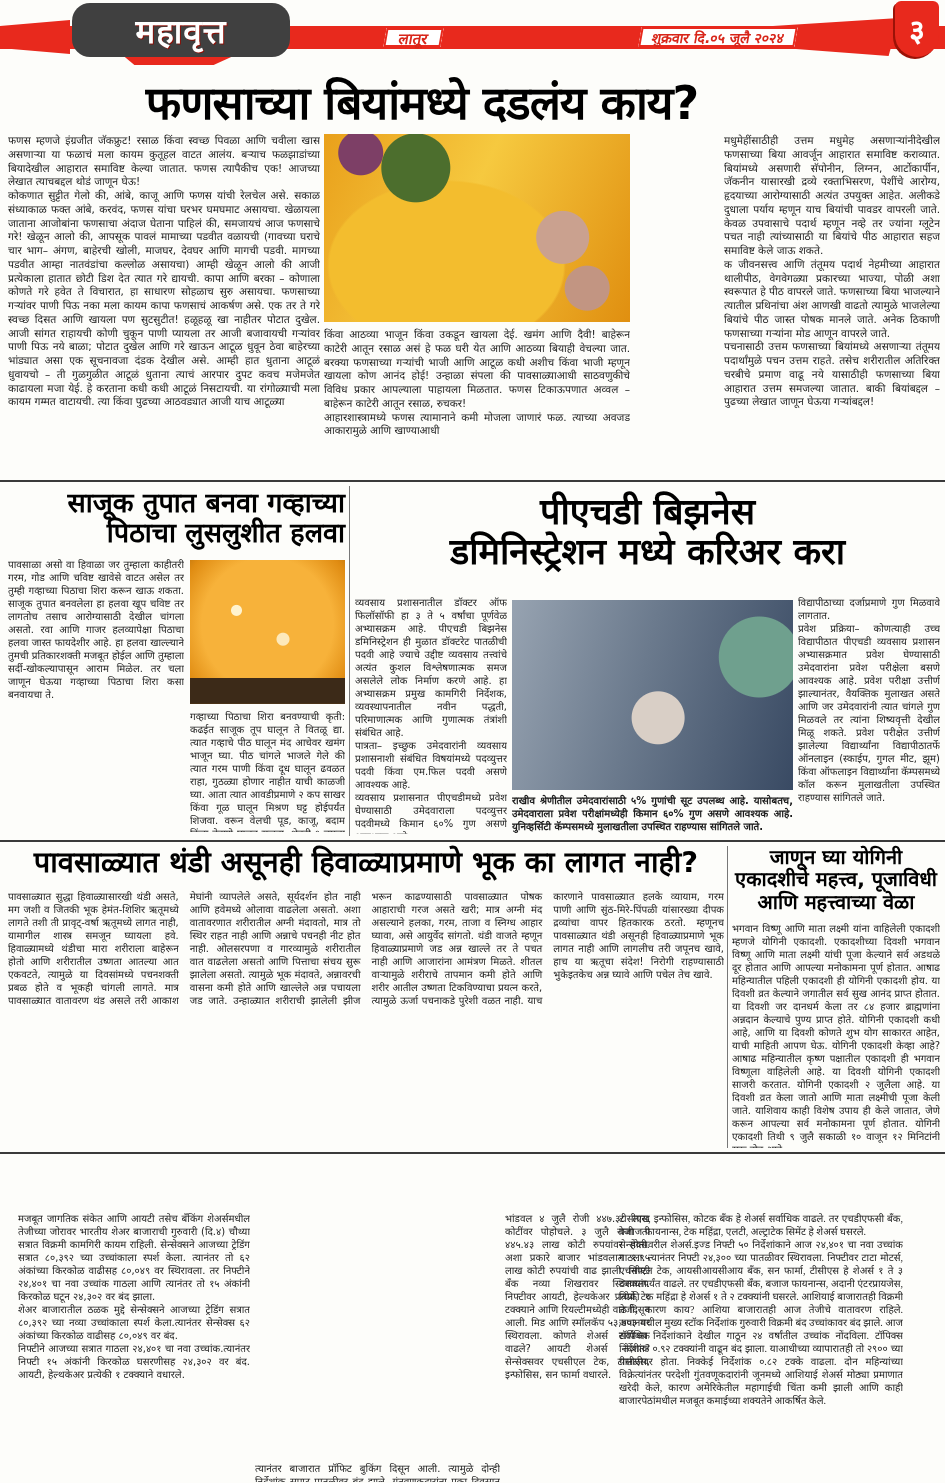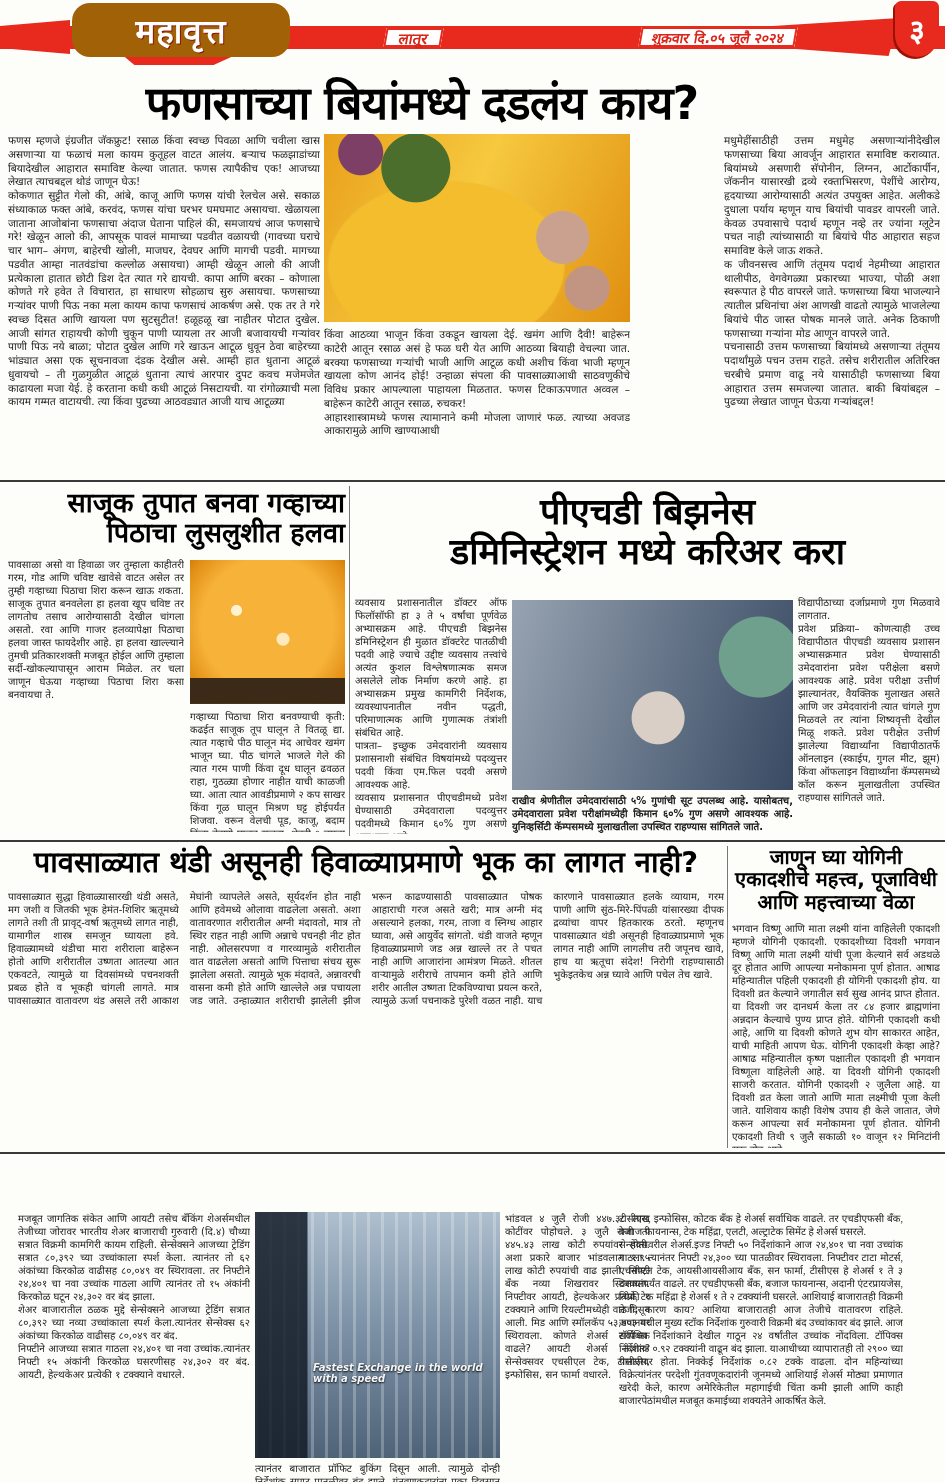--- a/index.html
+++ b/index.html
@@ -6,21 +6,21 @@
   .page{position:relative;width:945px;height:1483px;background:#fdfdfa;margin:0 auto;overflow:hidden;color:#111;}
   .abs{position:absolute;}
   .flow{white-space:pre-line;}
   .body-txt{font-size:10.5px;line-height:1.31;text-align:justify;color:#1c1c1c;overflow:hidden;}
   .body-sm{font-size:10px;line-height:1.3;text-align:justify;color:#1c1c1c;overflow:hidden;}
   .hr{background:#3a3a3a;}
   
   .ribbon{left:0;top:26px;width:945px;height:23px;background:#e8291d;}
   .ribbon-cut-l{left:0;top:20px;width:70px;height:34px;background:#e8291d;clip-path:polygon(0 18%,100% 0,100% 100%,0 82%);}
   .ribbon-cut-r{right:46px;top:18px;width:130px;height:38px;background:#e8291d;clip-path:polygon(0 22%,100% 0,92% 100%,8% 78%);}
-  .brand{left:72px;top:3px;width:218px;height:54px;background:#a16207;border-radius:18px;display:flex;align-items:center;justify-content:center;}
+  .brand{left:72px;top:3px;width:218px;height:54px;background:#404040;border-radius:18px;display:flex;align-items:center;justify-content:center;}
   .brand-tail{left:120px;top:53px;width:120px;height:12px;background:#e8291d;clip-path:polygon(0 0,100% 0,78% 100%,12% 100%);}
   .brand span{color:#fff;font-size:33px;font-weight:bold;letter-spacing:1px;text-shadow:1px 1px 0 #8d0f06;}
   .whitebox{background:#fff;color:#d8261a;font-weight:bold;display:flex;align-items:center;justify-content:center;transform:skewX(-10deg);box-shadow:0 0 0 2px #e8291d inset;}
   .pagenum{right:6px;top:1px;width:44px;height:56px;background:#e8291d;border-radius:6px 6px 22px 22px;display:flex;align-items:center;justify-content:center;color:#fff;font-size:30px;font-weight:bold;box-shadow:-2px 2px 0 #9c1207;}
   
   .h-main{left:0;top:70px;width:844px;text-align:center;font-size:46px;font-weight:bold;color:#000;letter-spacing:-1px;}
   .h-sec{font-weight:bold;color:#000;text-align:center;line-height:1.12;}
   
   .ph{overflow:hidden;}
   .ph-jack{background:
@@ -106,21 +106,18 @@
   <div class="abs h-sec flow" style="left:732px;top:846px;width:208px;font-size:20px;">जाणून घ्या योगिनी
 एकादशीचे महत्त्व, पूजाविधी
 आणि महत्त्वाच्या वेळा</div>
   <div class="abs body-sm" style="left:732px;top:922px;width:208px;height:226px;">भगवान विष्णू आणि माता लक्ष्मी यांना वाहिलेली एकादशी म्हणजे योगिनी एकादशी. एकादशीच्या दिवशी भगवान विष्णू आणि माता लक्ष्मी यांची पूजा केल्याने सर्व अडथळे दूर होतात आणि आपल्या मनोकामना पूर्ण होतात. आषाढ महिन्यातील पहिली एकादशी ही योगिनी एकादशी होय. या दिवशी व्रत केल्याने जगातील सर्व सुख आनंद प्राप्त होतात. या दिवशी जर दानधर्म केला तर ८४ हजार ब्राह्मणांना अन्नदान केल्याचे पुण्य प्राप्त होते. योगिनी एकादशी कधी आहे, आणि या दिवशी कोणते शुभ योग साकारत आहेत, याची माहिती आपण घेऊ. योगिनी एकादशी केव्हा आहे? आषाढ महिन्यातील कृष्ण पक्षातील एकादशी ही भगवान विष्णूला वाहिलेली आहे. या दिवशी योगिनी एकादशी साजरी करतात. योगिनी एकादशी २ जुलैला आहे. या दिवशी व्रत केला जातो आणि माता लक्ष्मीची पूजा केली जाते. याशिवाय काही विशेष उपाय ही केले जातात, जेणे करून आपल्या सर्व मनोकामना पूर्ण होतात. योगिनी एकादशी तिथी ९ जुलै सकाळी १० वाजून १२ मिनिटांनी सुरू होत आहे.</div>
 
   <div class="abs hr" style="left:0;top:1152px;width:945px;height:2px;"></div>
 
   <div class="abs body-sm flow" style="left:18px;top:1212px;width:232px;height:250px;">मजबूत जागतिक संकेत आणि आयटी तसेच बँकिंग शेअर्समधील तेजीच्या जोरावर भारतीय शेअर बाजाराची गुरुवारी (दि.४) चौथ्या सत्रात विक्रमी कामगिरी कायम राहिली. सेन्सेक्सने आजच्या ट्रेडिंग सत्रात ८०,३९२ च्या उच्चांकाला स्पर्श केला. त्यानंतर तो ६२ अंकांच्या किरकोळ वाढीसह ८०,०४९ वर स्थिरावला. तर निफ्टीने २४,४०१ चा नवा उच्चांक गाठला आणि त्यानंतर तो १५ अंकांनी किरकोळ घटून २४,३०२ वर बंद झाला.
 शेअर बाजारातील ठळक मुद्दे सेन्सेक्सने आजच्या ट्रेडिंग सत्रात ८०,३९२ च्या नव्या उच्चांकाला स्पर्श केला.त्यानंतर सेन्सेक्स ६२ अंकांच्या किरकोळ वाढीसह ८०,०४९ वर बंद.
 निफ्टीने आजच्या सत्रात गाठला २४,४०१ चा नवा उच्चांक.त्यानंतर निफ्टी १५ अंकांनी किरकोळ घसरणीसह २४,३०२ वर बंद. आयटी, हेल्थकेअर प्रत्येकी १ टक्क्याने वधारले.</div>
-  <div class="abs ph ph-bldg" style="left:255px;top:1212px;width:245px;height:246px;">
-    <div class="abs overlay-cap" style="left:58px;top:150px;width:180px;">Fastest Exchange in the world with a speed</div>
-  </div>
   <div class="abs body-sm" style="left:255px;top:1462px;width:245px;height:20px;">त्यानंतर बाजारात प्रॉफिट बुकिंग दिसून आली. त्यामुळे दोन्ही निर्देशांक सपाट पातळीवर बंद झाले. गुंतवणूकदारांना एका दिवसात १.९५ लाख कोटींचा फायदा बीएसई सूचीबद्ध कंपन्यांचे एकूण बाजार</div>
   <div class="abs body-sm flow" style="left:505px;top:1212px;width:145px;height:268px;">भांडवल ४ जुलै रोजी ४४७.३८ लाख कोटींवर पोहोचले. ३ जुलै रोजी ती ४४५.४३ लाख कोटी रुपयांवर होती. अशा प्रकारे बाजार भांडवलात १.९५ लाख कोटी रुपयांची वाढ झाली. निफ्टी बँक नव्या शिखरावर स्थिरावला. निफ्टीवर आयटी, हेल्थकेअर प्रत्येकी १ टक्क्याने आणि रियल्टीमध्येही वाढ दिसून आली. मिड आणि स्मॉलकॅप ५३,७०३ वर स्थिरावला. कोणते शेअर्स सर्वाधिक वाढले? आयटी शेअर्स तेजीत? सेन्सेक्सवर एचसीएल टेक, टीसीएस, इन्फोसिस, सन फार्मा वधारले.</div>
   <div class="abs body-sm flow" style="left:619px;top:1212px;width:284px;height:268px;font-family:Liberation Serif, serif;">टीसीएस, इन्फोसिस, कोटक बँक हे शेअर्स सर्वाधिक वाढले. तर एचडीएफसी बँक, बजाज फायनान्स, टेक महिंद्रा, एलटी, अल्ट्राटेक सिमेंट हे शेअर्स घसरले.
 सेन्सेक्सवरील शेअर्स.इज्ड निफ्टी ५० निर्देशांकाने आज २४,४०१ चा नवा उच्चांक गाठला. त्यानंतर निफ्टी २४,३०० च्या पातळीवर स्थिरावला. निफ्टीवर टाटा मोटर्स, एचसीएल टेक, आयसीआयसीआय बँक, सन फार्मा, टीसीएस हे शेअर्स १ ते ३ टक्क्यांपर्यंत वाढले. तर एचडीएफसी बँक, बजाज फायनान्स, अदानी एंटरप्रायजेस, विप्रो, टेक महिंद्रा हे शेअर्स १ ते २ टक्क्यांनी घसरले. आशियाई बाजारातही विक्रमी तेजी, कारण काय? आशिया बाजारातही आज तेजीचे वातावरण राहिले. जपानमधील मुख्य स्टॉक निर्देशांक गुरुवारी विक्रमी बंद उच्चांकावर बंद झाले. आज टॉपिक्स निर्देशांकाने देखील गाठून २४ वर्षांतील उच्चांक नोंदविला. टॉपिक्स निर्देशांक ०.९२ टक्क्यांनी वाढून बंद झाला. याआधीच्या व्यापारातही तो २९०० च्या पातळीवर होता. निक्केई निर्देशांक ०.८२ टक्के वाढला. दोन महिन्यांच्या विक्रेत्यांनंतर परदेशी गुंतवणूकदारांनी जूनमध्ये आशियाई शेअर्स मोठ्या प्रमाणात खरेदी केले, कारण अमेरिकेतील महागाईची चिंता कमी झाली आणि काही बाजारपेठांमधील मजबूत कमाईच्या शक्यतेने आकर्षित केले.</div>
 
 </div>
 
 </body></html>

